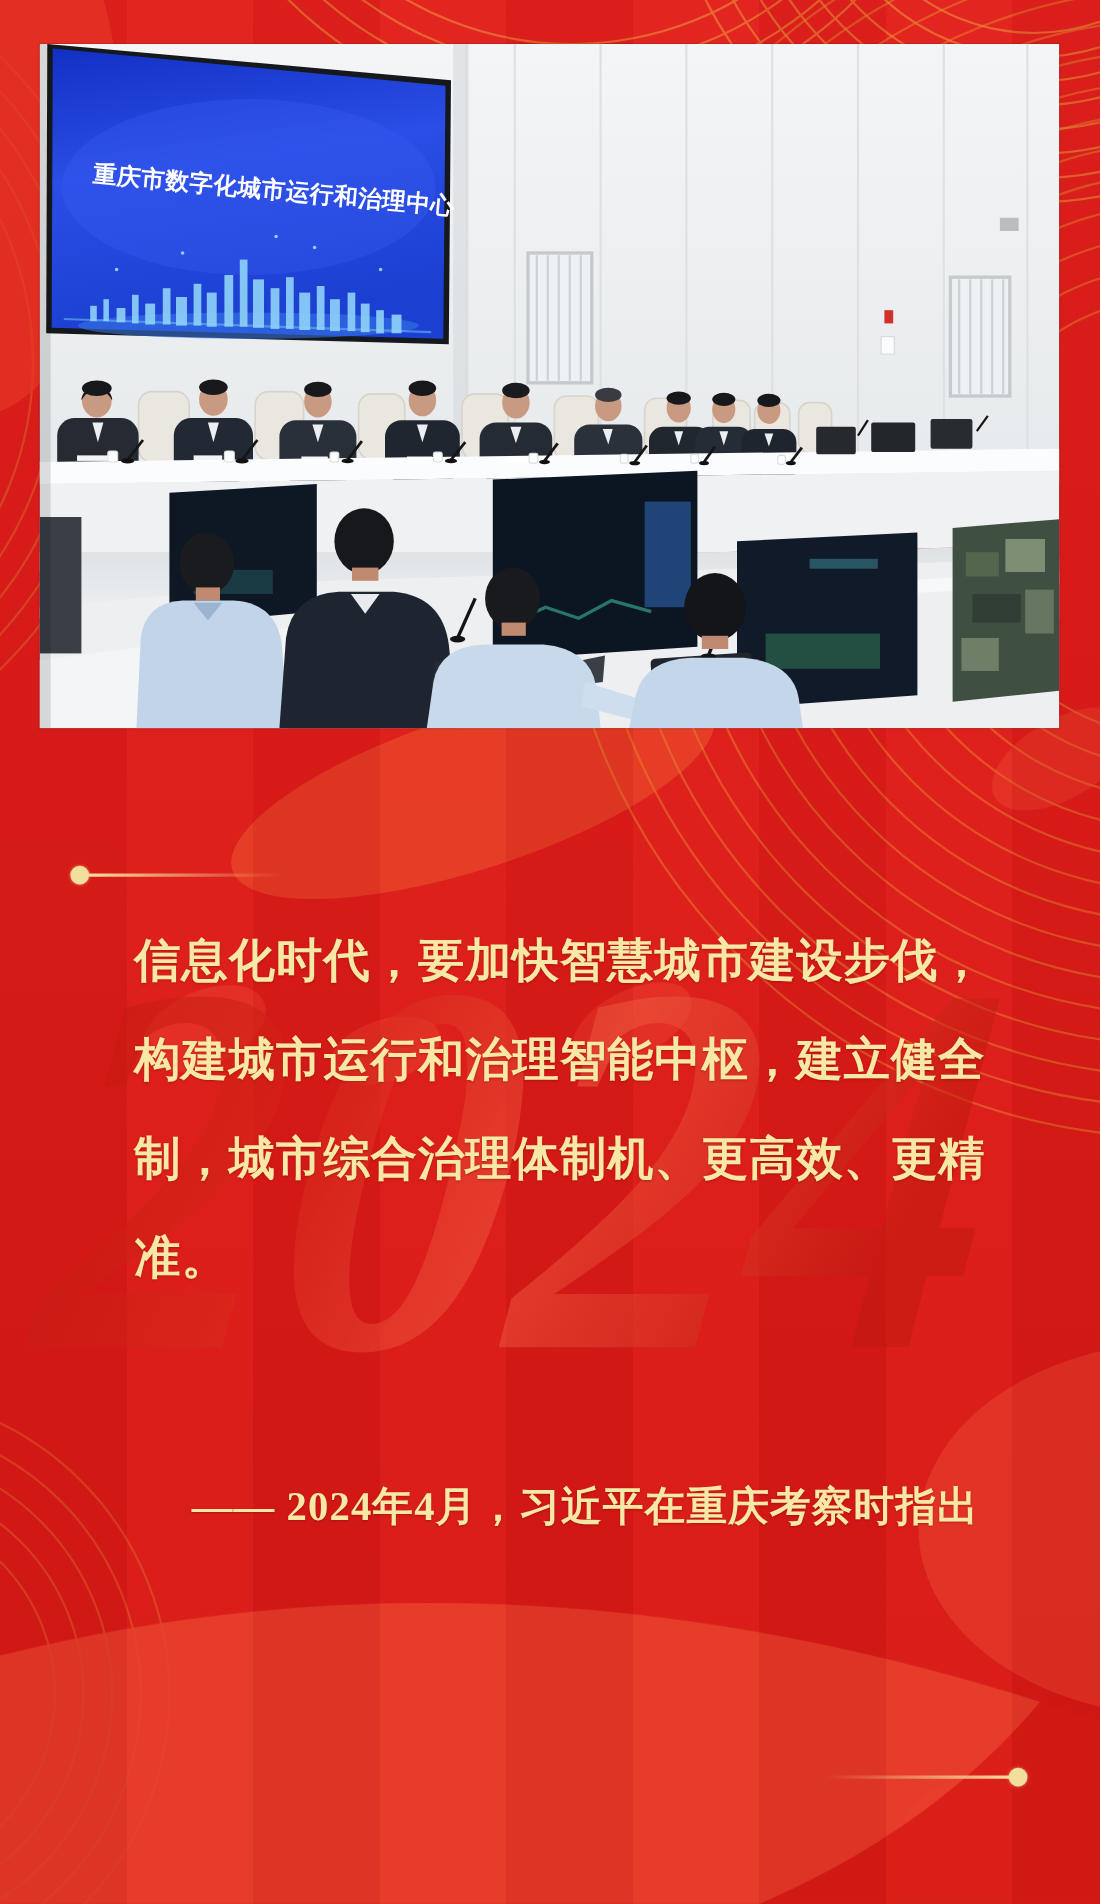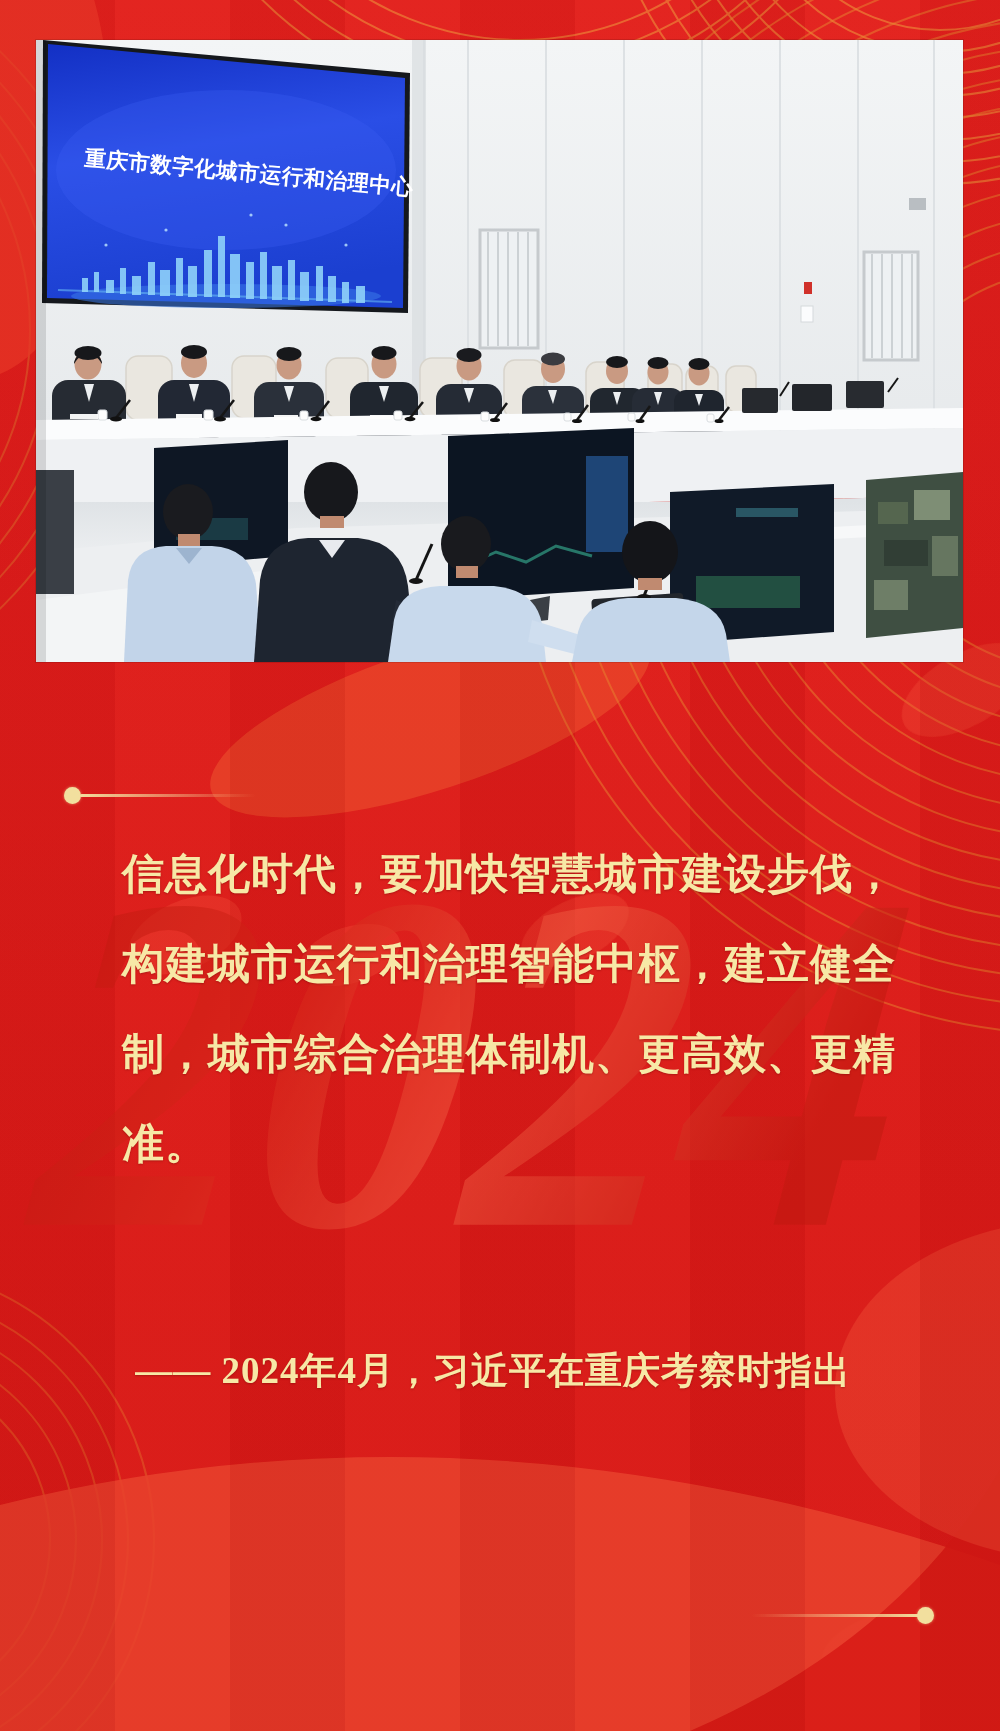--- a/index.html
+++ b/index.html
@@ -22,23 +22,23 @@
   }
   .quote-block{
     position:absolute;left:122px;top:829px;width:772px;
     color:#f7e8a6;font-weight:bold;font-family:Liberation Serif, serif;
   }
   .quote-line{
     height:90px;line-height:90px;font-size:42px;letter-spacing:1px;
     white-space:nowrap;text-shadow:0 1px 2px rgba(90,10,5,0.35);
   }
   .attribution{
-    position:absolute;left:107px;top:1345px;width:772px;
+    position:absolute;left:118px;top:1345px;width:772px;
     font-size:37px;line-height:52px;font-weight:bold;color:#f7e8a6;
-    text-align:center;letter-spacing:1px;text-shadow:0 1px 2px rgba(90,10,5,0.35);
+    text-align:right;letter-spacing:1px;text-shadow:0 1px 2px rgba(90,10,5,0.35);
     white-space:nowrap;
   }
   .divider-dot{
     position:absolute;width:17px;height:17px;border-radius:50%;
     background:#f2df9e;box-shadow:0 0 3px rgba(242,223,158,0.6);
   }
   .dot-top{left:64px;top:787px;}
   .dot-bottom{left:917px;top:1607px;}
   .divider-line{position:absolute;height:3px;border-radius:2px;}
   .line-top{left:80px;top:794px;width:175px;

